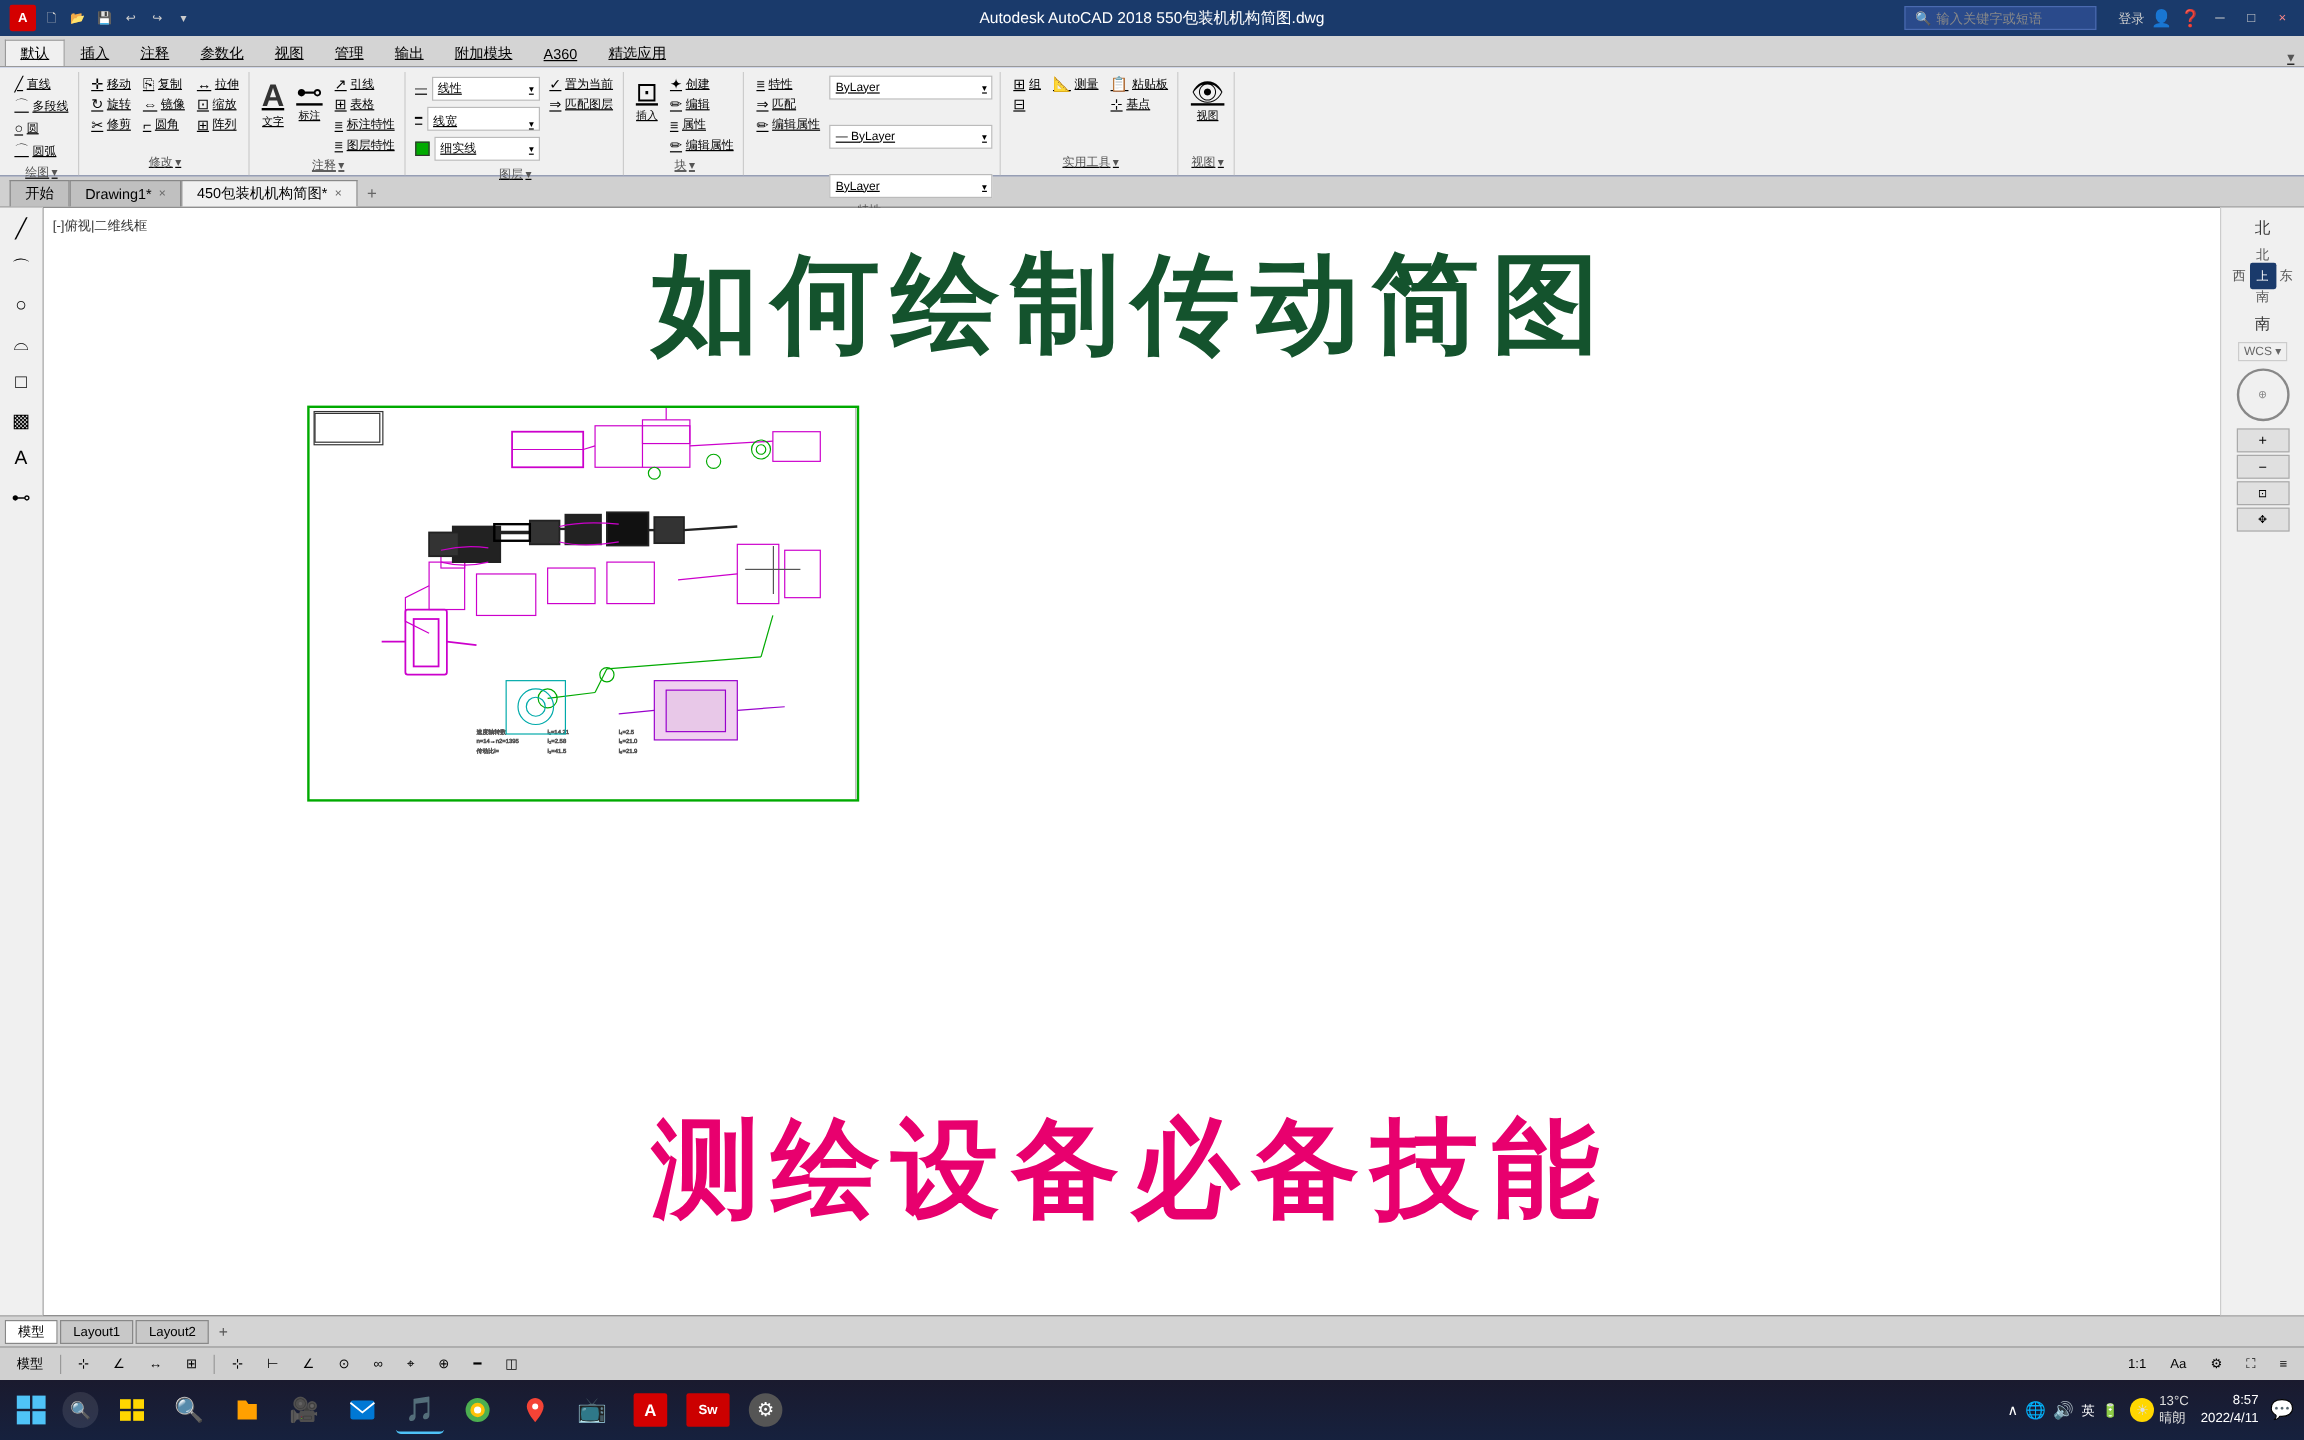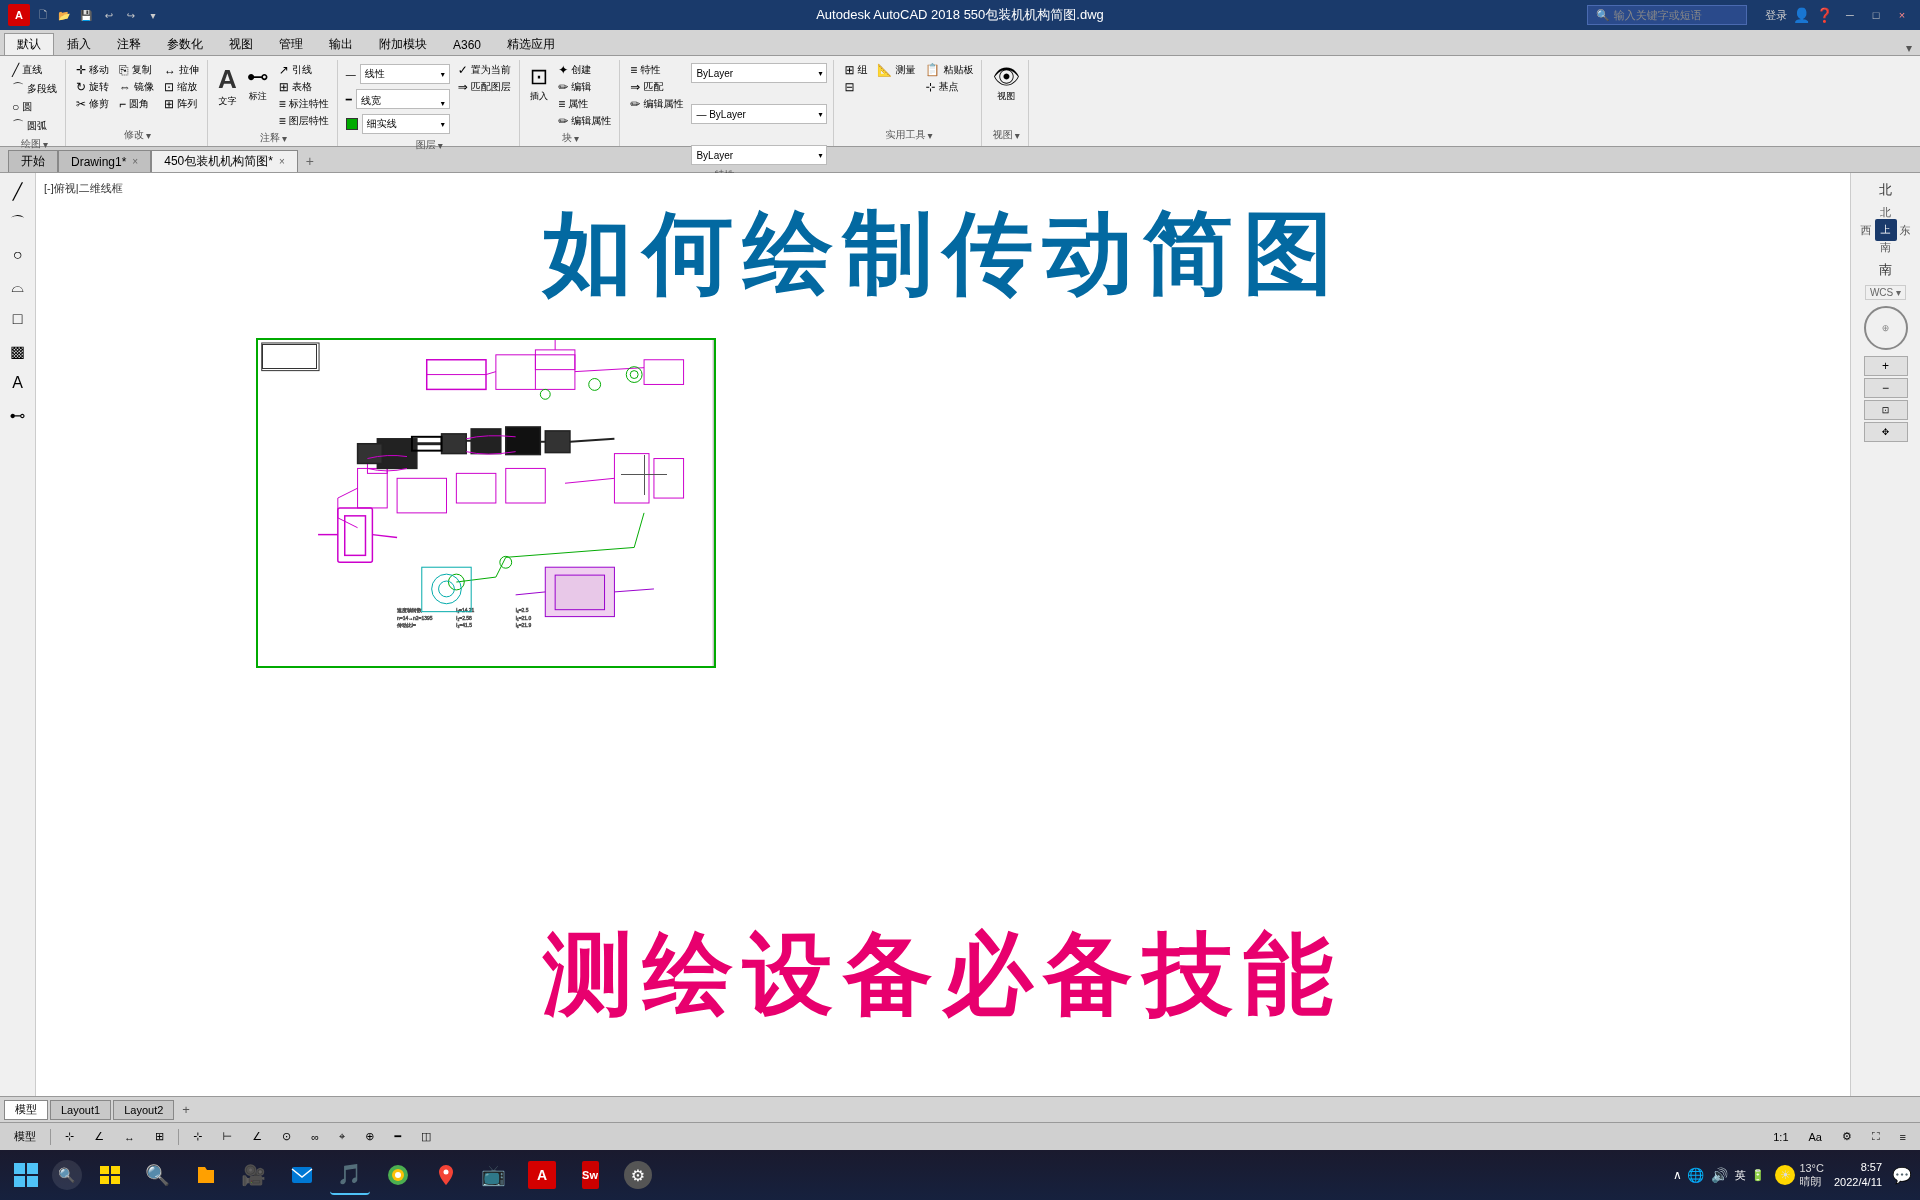--- a/index.html
+++ b/index.html
@@ -59,20 +59,21 @@
       font-size: 11px;
       width: 160px;
       height: 20px;
       display: flex; align-items: center; gap: 4px;
     }
 
     
     #ribbon {
       background: #1d4ed8;
       border-bottom: 1px solid #999;
+      text-decoration: underline;
     }
     #ribbon-tabs {
       background: #d4d4d4;
       display: flex;
       height: 26px;
       align-items: flex-end;
       padding-left: 4px;
       border-bottom: 1px solid #999;
     }
     .ribbon-tab {
@@ -190,21 +191,21 @@
     }
 
     
     .chinese-title-1 {
       position: absolute;
       top: 20px;
       left: 0; right: 0;
       text-align: center;
       font-size: 90px;
       font-weight: bold;
-      color: #0369a1;
+      color: #14532d;
       font-family: 'SimHei', 'Microsoft YaHei', sans-serif;
       letter-spacing: 10px;
       z-index: 20;
       text-shadow: none;
     }
     .chinese-title-2 {
       position: absolute;
       bottom: 60px;
       left: 0; right: 0;
       text-align: center;
@@ -998,21 +999,21 @@
     <svg width="24" height="24" viewBox="0 0 24 24">
         <path d="M12 2C8.13 2 5 5.13 5 9c0 5.25 7 13 7 13s7-7.75 7-13c0-3.87-3.13-7-7-7z" fill="#F44336"></path>
         <circle cx="12" cy="9" r="2.5" fill="white"></circle>
       </svg>
   </div>
   <div class="taskbar-app" style="font-size:20px;">📺</div>
   <div class="taskbar-app">
     <div style="width:28px;height:28px;background:#d40000;color:white;font-weight:bold;font-size:14px;display:flex;align-items:center;justify-content:center;border-radius:2px;">A</div>
   </div>
   <div class="taskbar-app">
-    <div style="width:17px;height:28px;background:#cc0000;color:white;font-weight:bold;font-size:11px;display:flex;align-items:center;justify-content:center;border-radius:2px;">Sw</div>
+    <div style="width:36px;height:28px;background:#cc0000;color:white;font-weight:bold;font-size:11px;display:flex;align-items:center;justify-content:center;border-radius:2px;">Sw</div>
   </div>
   <div class="taskbar-app">
     <div style="width:28px;height:28px;background:#555;color:white;font-size:16px;display:flex;align-items:center;justify-content:center;border-radius:50%;">⚙</div>
   </div>
 
   <div class="taskbar-right">
     <div class="sys-tray">
       <div style="font-size:12px;cursor:pointer;">∧</div>
       <div style="font-size:14px;cursor:pointer;">🌐</div>
       <div style="font-size:14px;cursor:pointer;">🔊</div>

